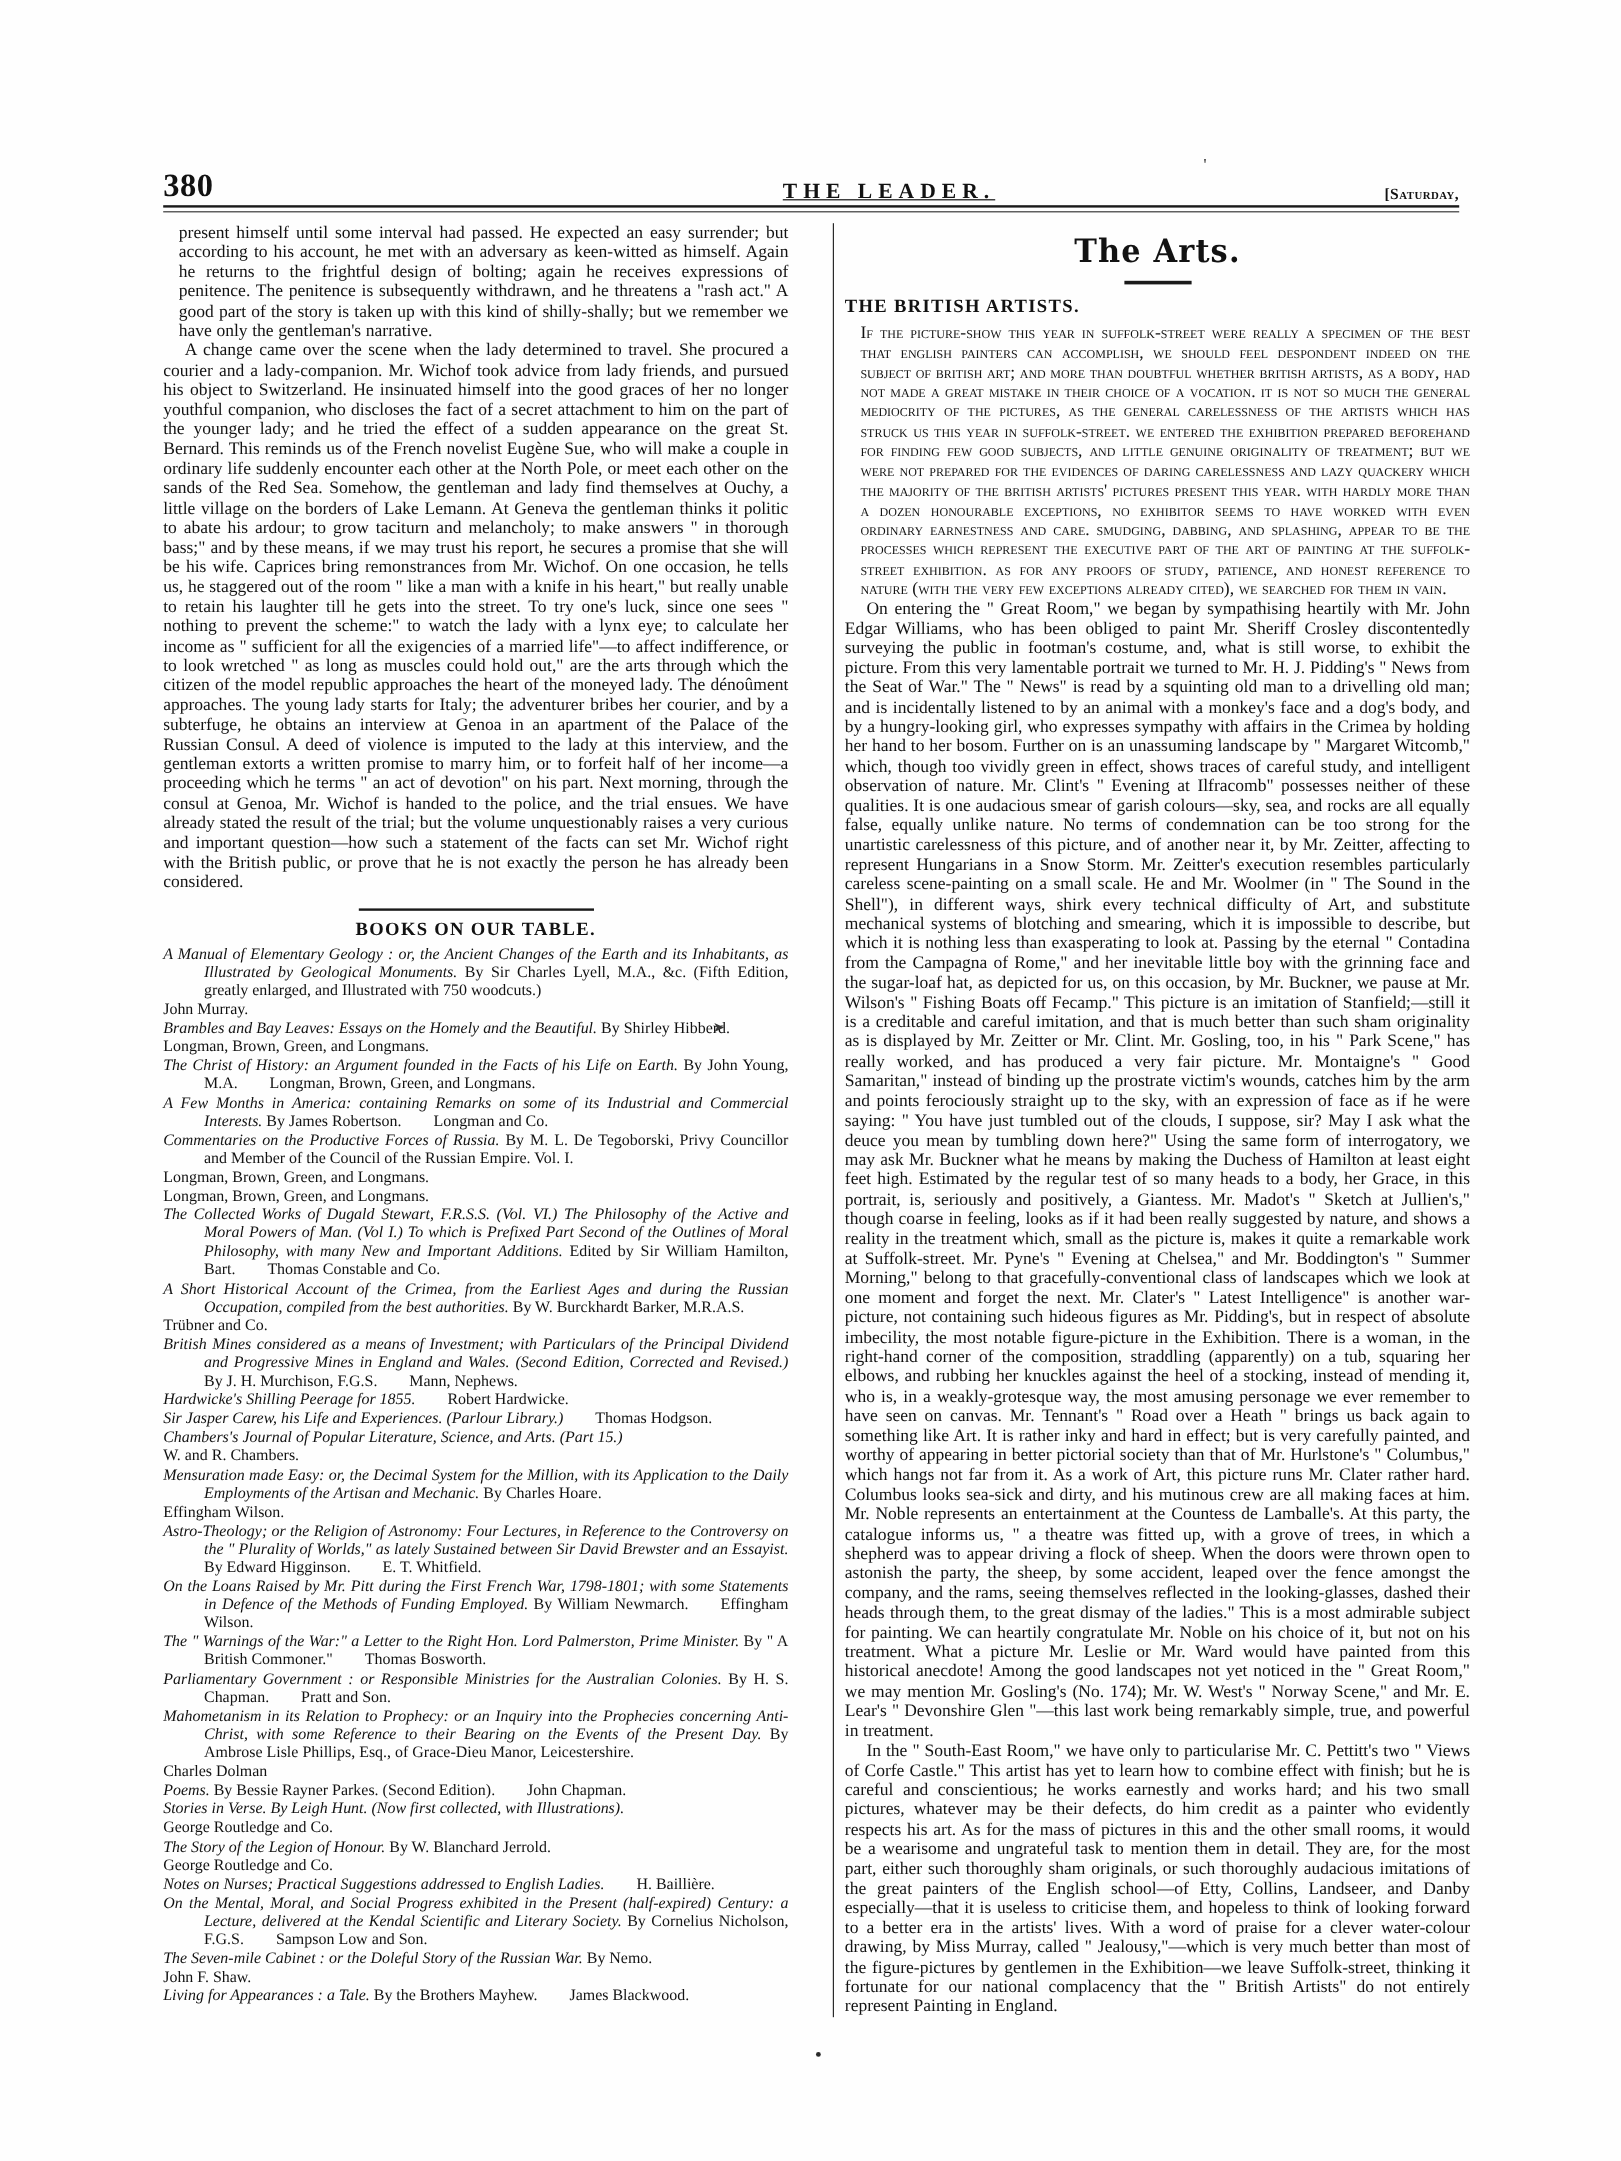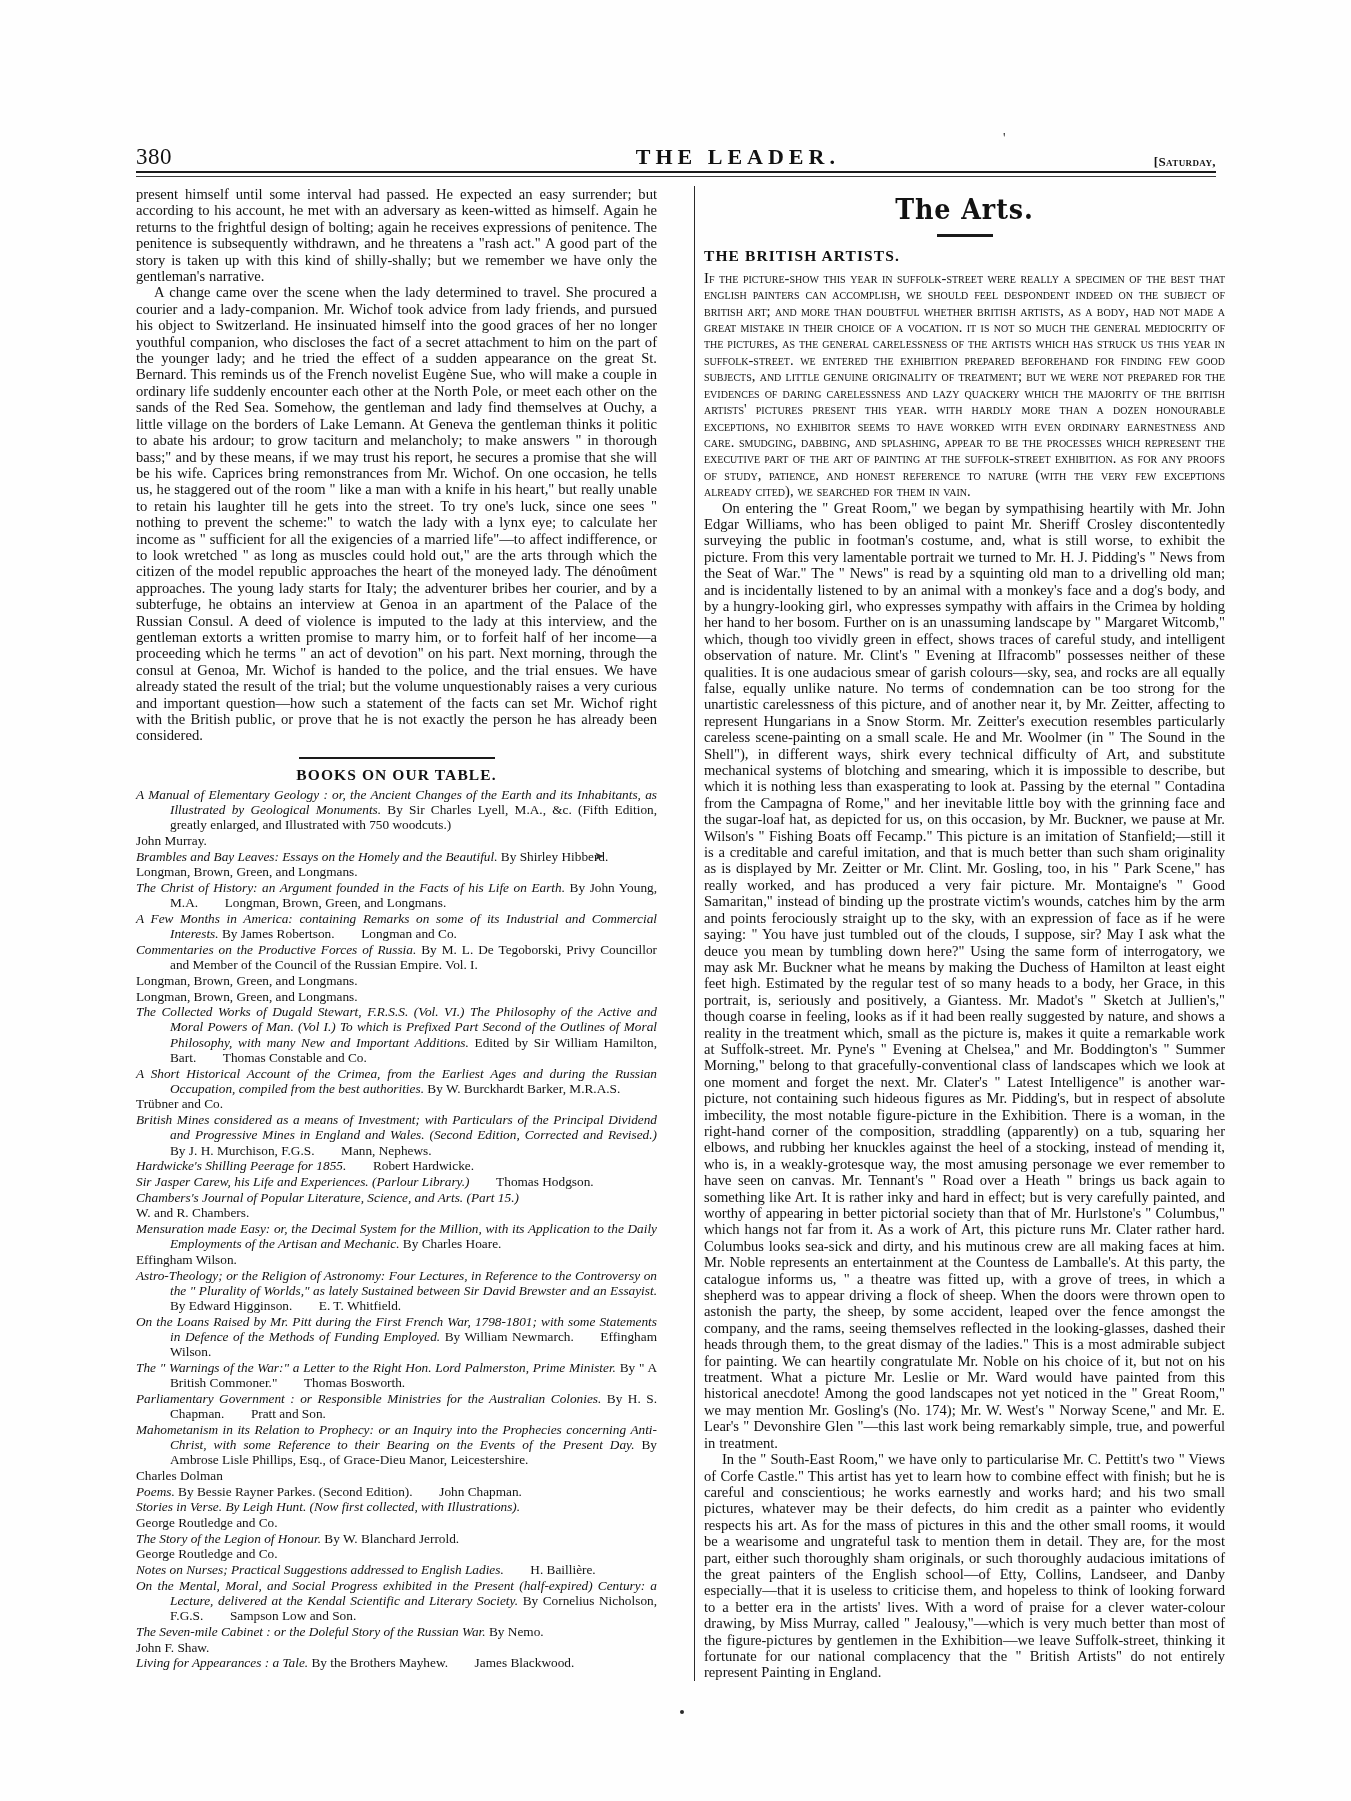--- a/index.html
+++ b/index.html
@@ -29,31 +29,32 @@
     position: absolute;
     left: 136px;
     top: 126px;
     width: 1080px;
     height: 42px;
     display: flex;
     align-items: flex-end;
     justify-content: space-between;
   }
   .folio {
-    font-size: 23px;
-    font-weight: normal;
+    font-size: 27px;
+    font-weight: bold;
     letter-spacing: 0.5px;
     line-height: 1;
   }
   .paper-title {
-    font-size: 22px;
+    font-size: 18px;
     font-weight: bold;
     letter-spacing: 5px;
     line-height: 1;
     margin-left: 150px;
+    text-decoration: underline;
   }
   .issue-day {
     font-size: 13px;
     font-weight: bold;
     letter-spacing: 0.4px;
     line-height: 1;
     font-variant: small-caps;
     text-transform: lowercase;
   }
   .issue-day::first-letter { text-transform: none; }
@@ -87,21 +88,21 @@
   p.body {
     margin: 0;
     font-size: 14.6px;
     line-height: 16.4px;
     text-align: justify;
     text-indent: 18px;
     -webkit-hyphens: auto;
     hyphens: auto;
     word-spacing: 0.2px;
   }
-  p.body.noindent { text-indent: 0; }
+  p.body.noindent { text-indent: 0; margin-left: 13px; }
 
   
   .sec-divider {
     width: 196px;
     margin: 13px auto 2px auto;
     border-top: 2px solid #1a1a1a;
   }
   .sec-heading {
     text-align: center;
     font-size: 15.5px;

